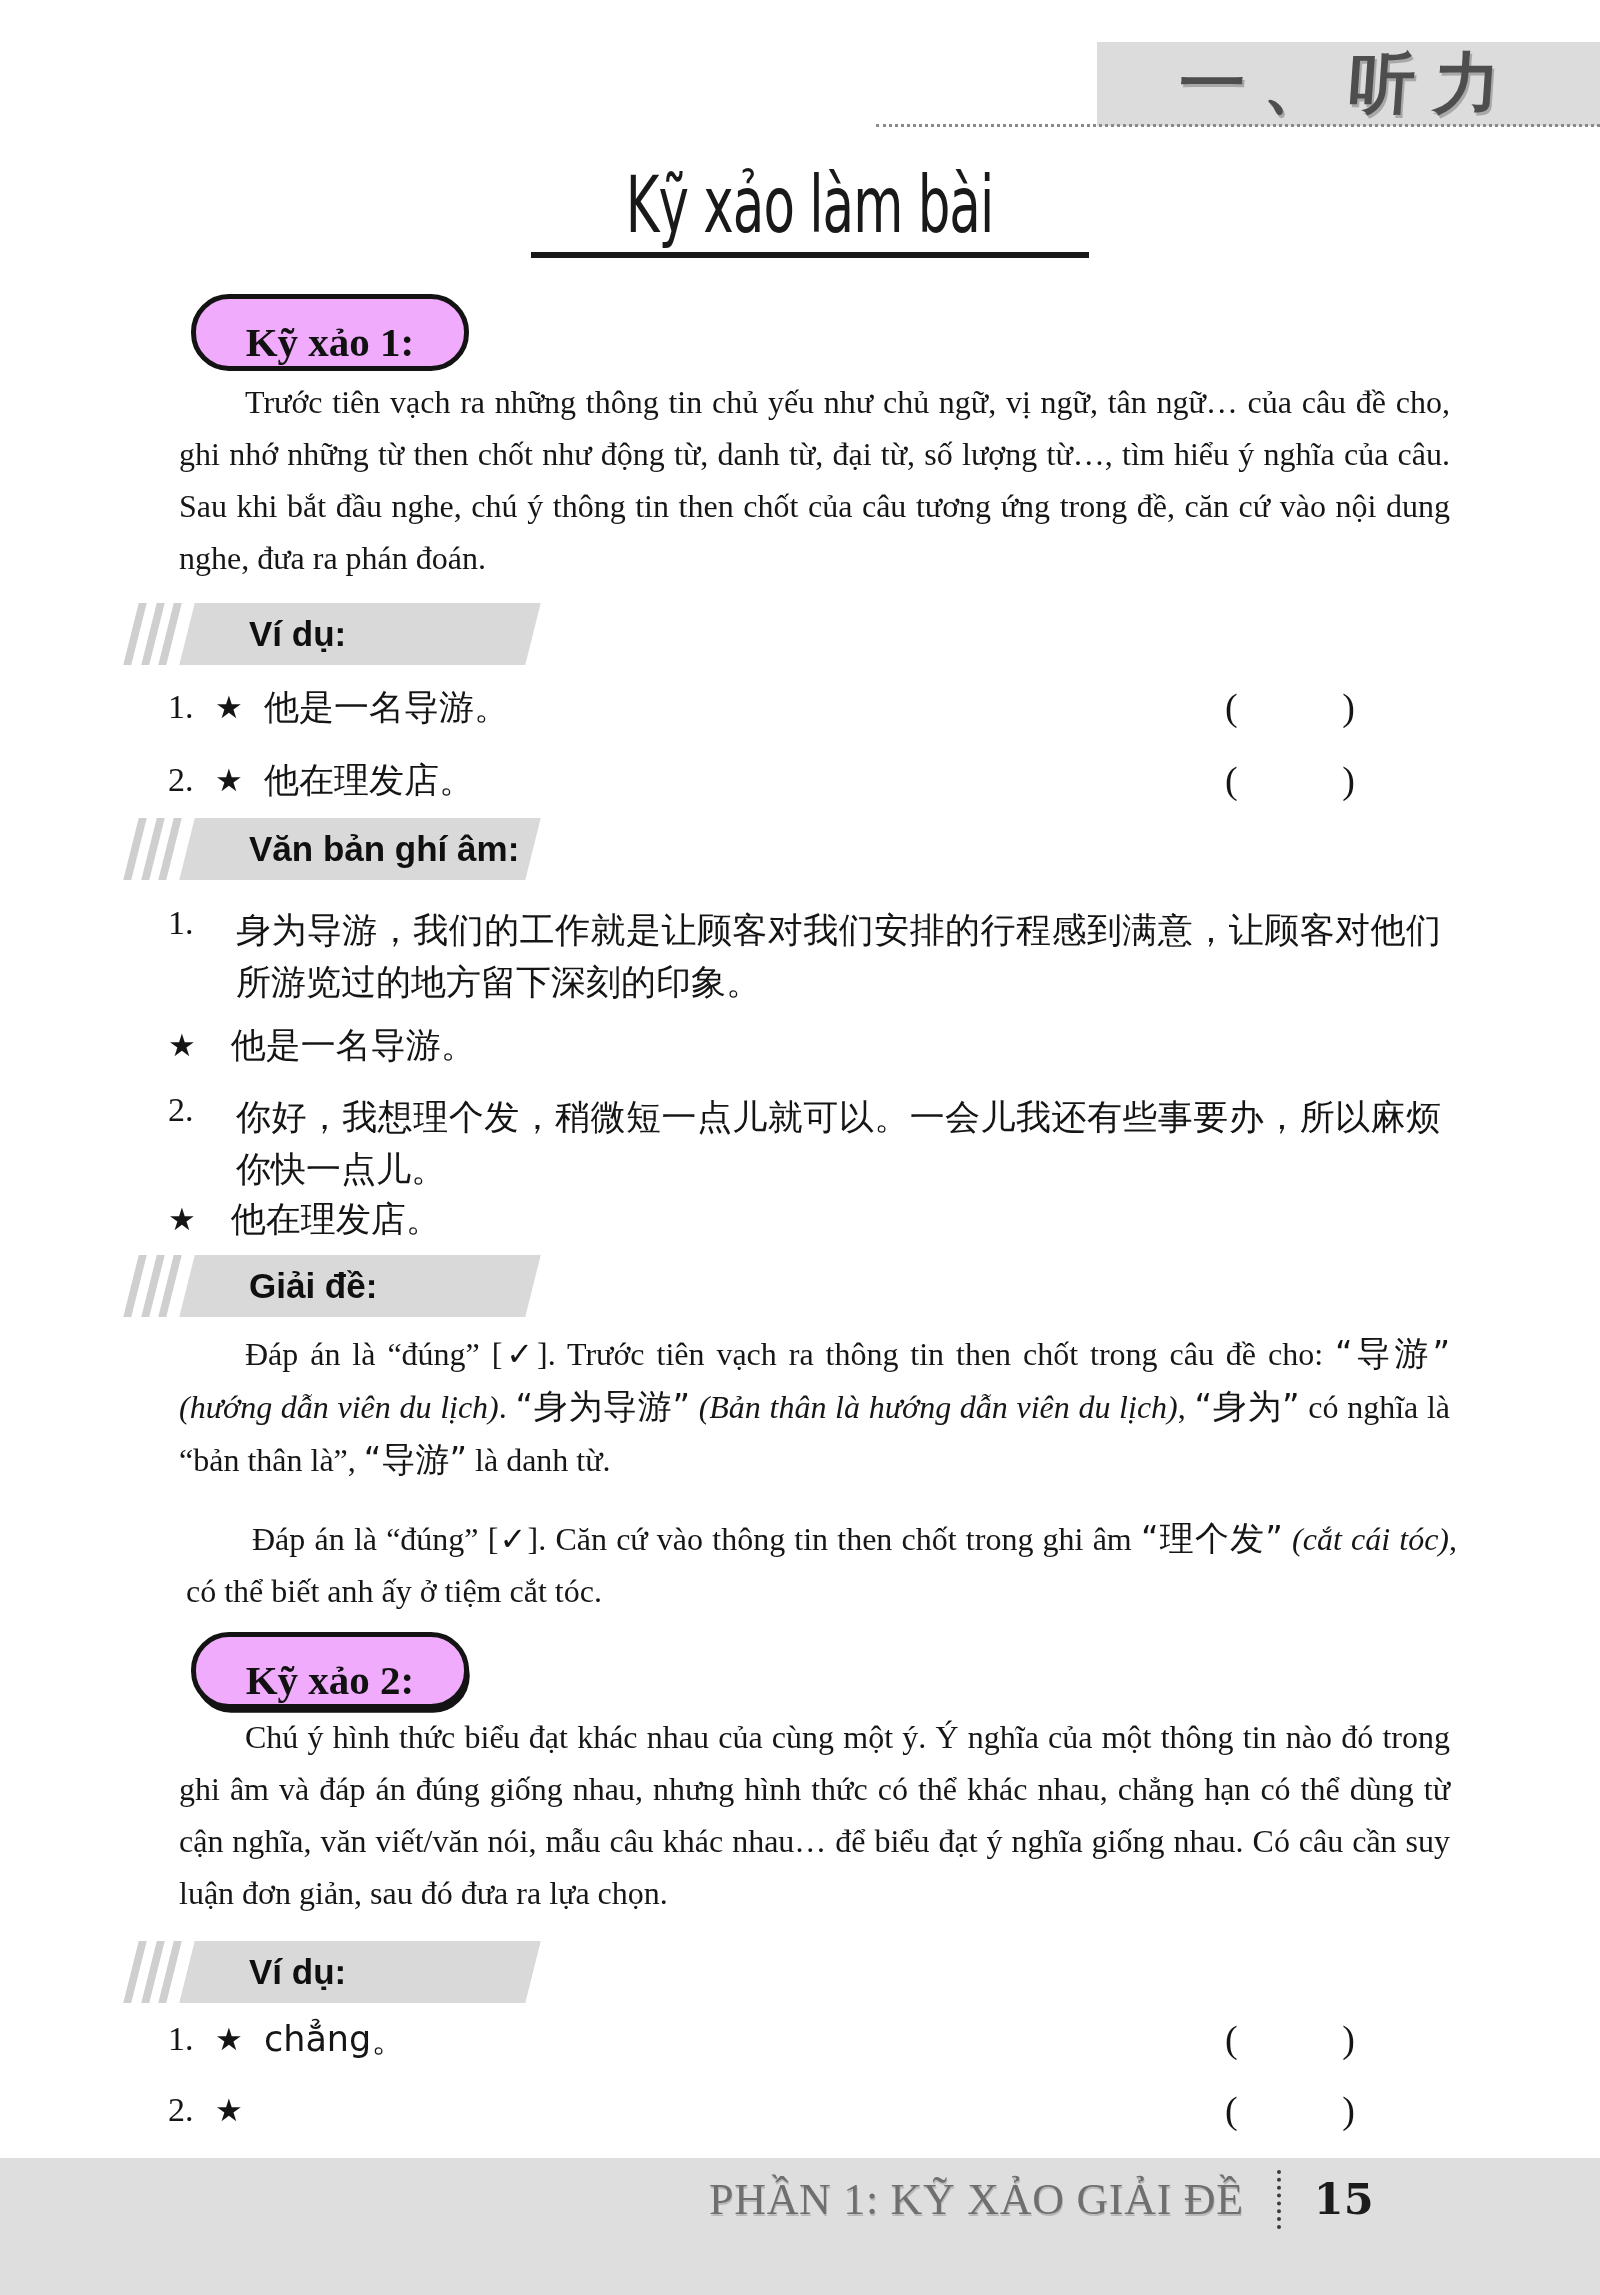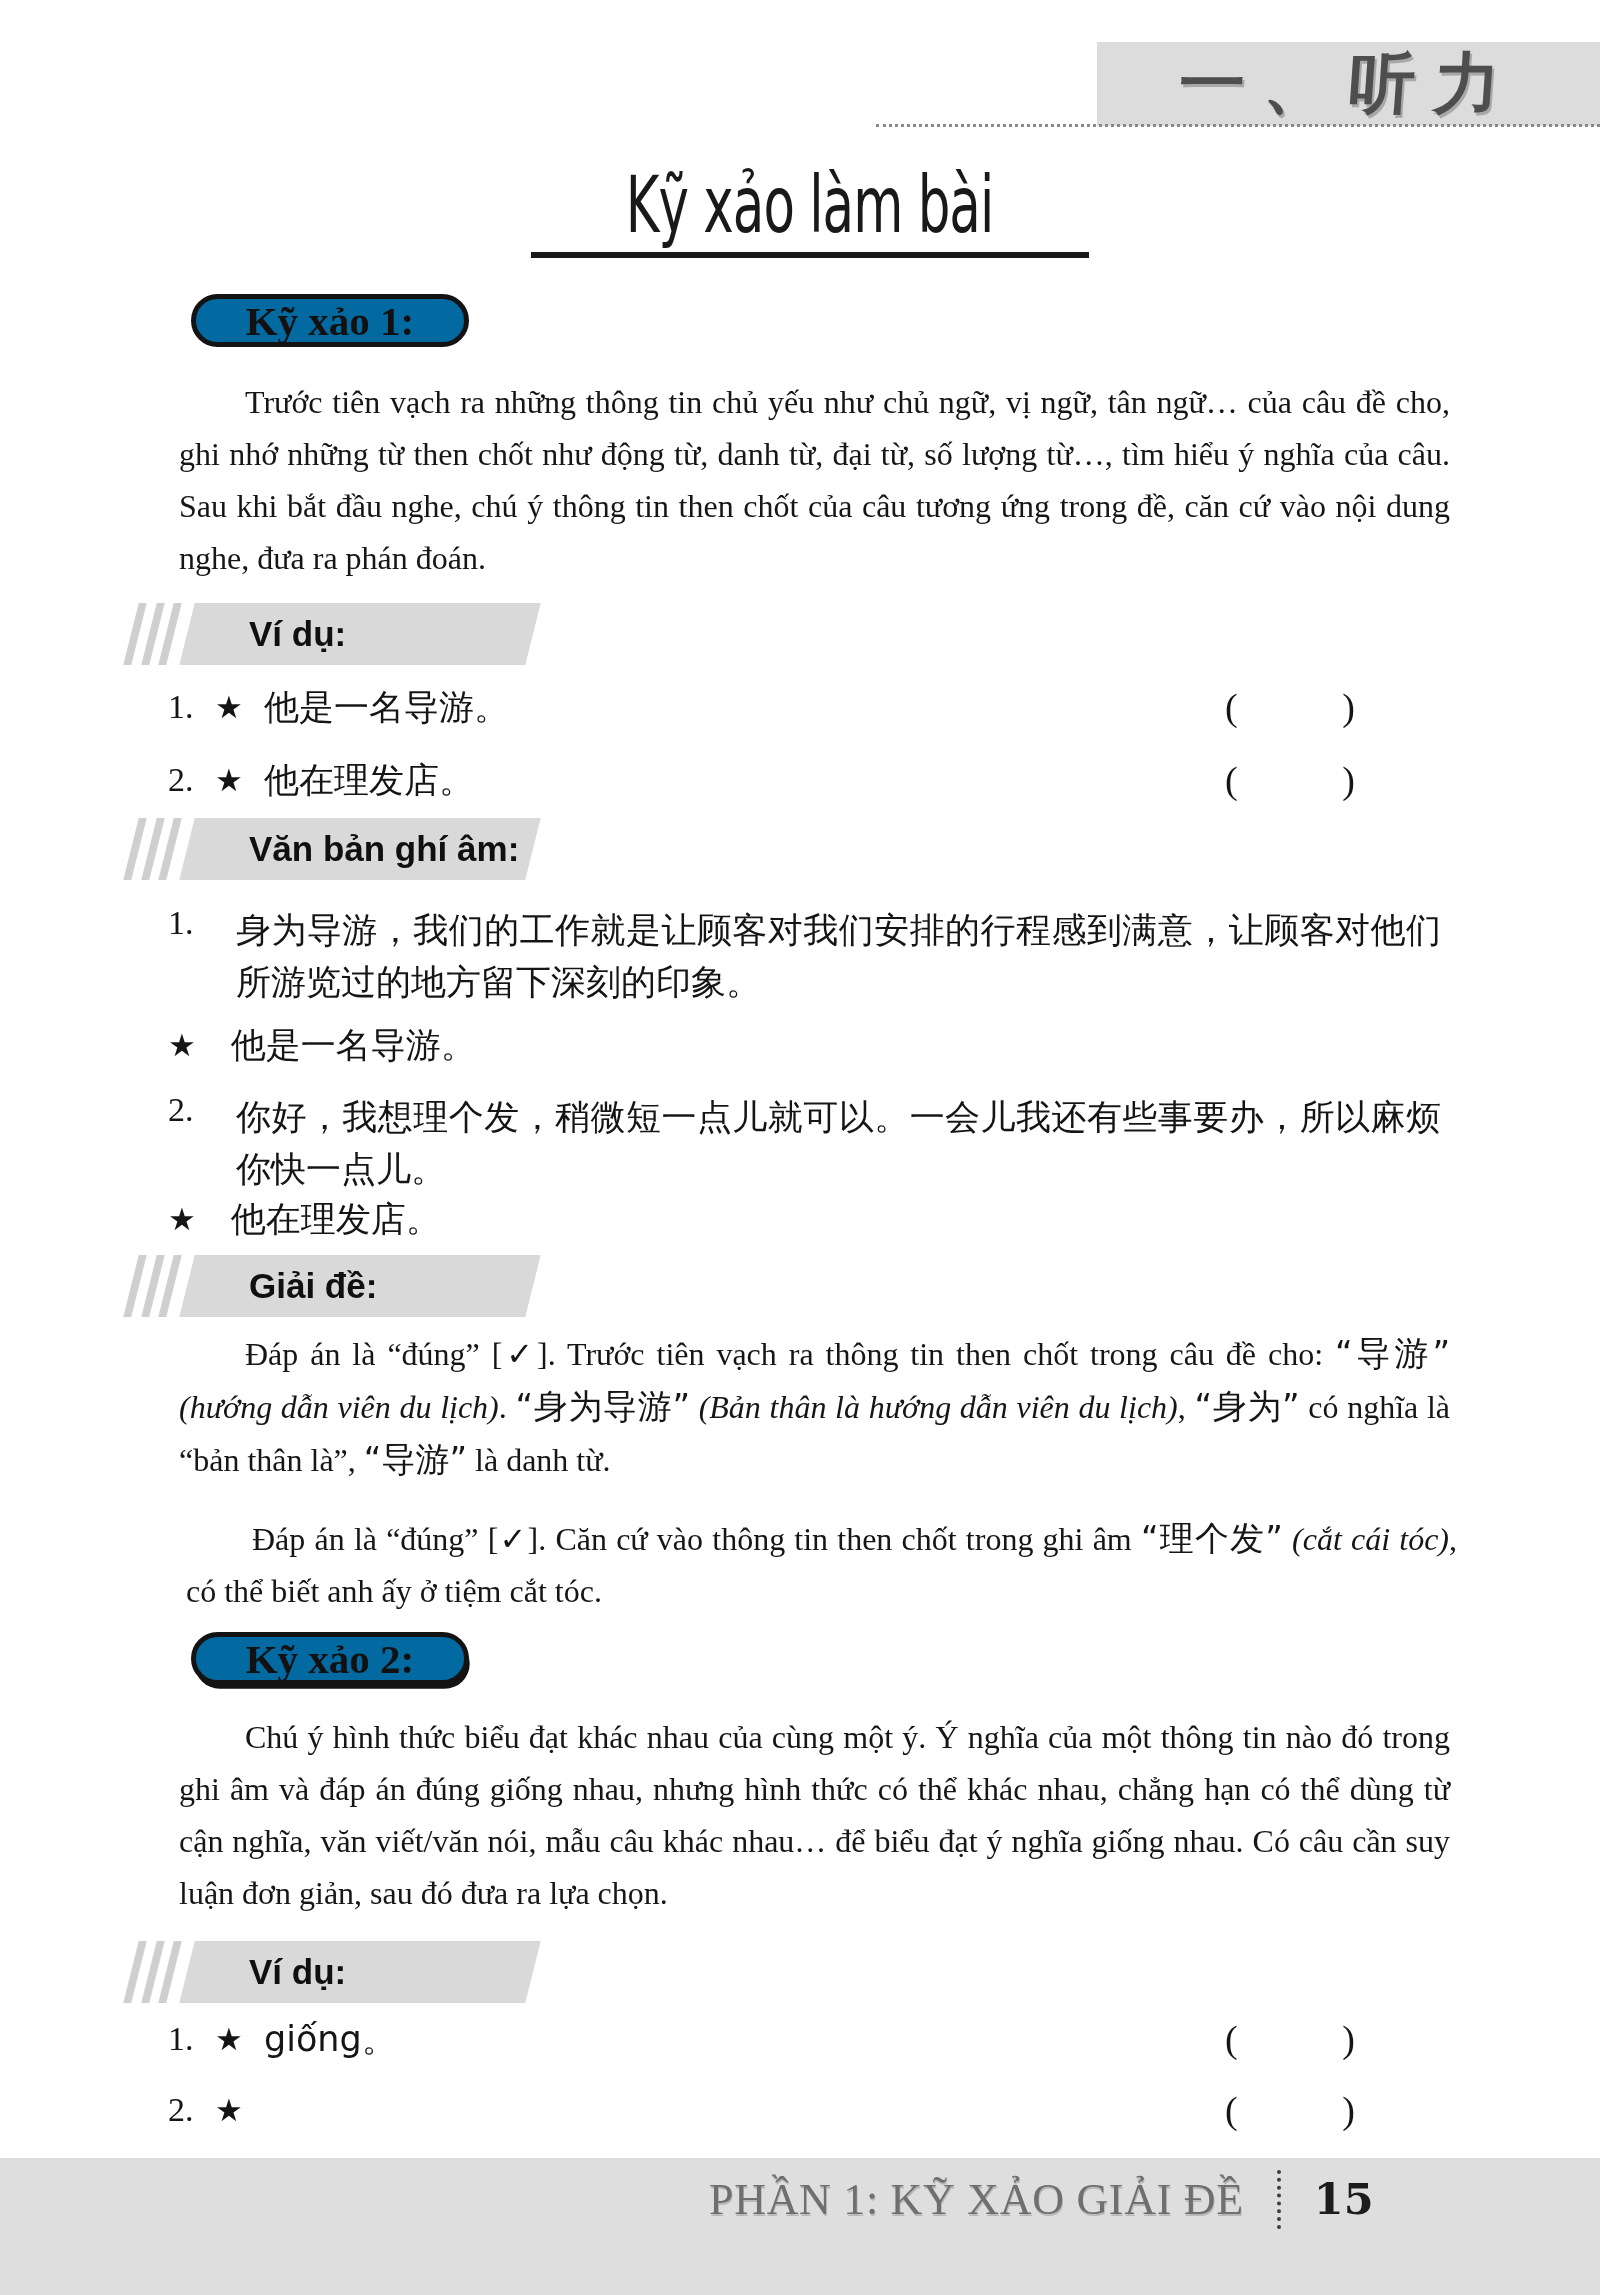--- a/index.html
+++ b/index.html
@@ -41,24 +41,24 @@
     transform:scaleX(0.66); transform-origin:center top;
     letter-spacing:-1.5px; white-space:nowrap;
   }
   .title-underline{
     position:absolute; top:252px; left:531px; width:558px; height:5.9px;
     background:#191919;
   }
 
   
   .pill{
-    position:absolute; left:191px; width:278px; height:53px;
+    position:absolute; left:191px; width:278px; height:77px;
     border:5.2px solid #131313; border-radius:38px;
-    display:flex; align-items:center; justify-content:center;
-    background:#0369a1; box-sizing:border-box;
+    display:flex; align-items:flex-end; justify-content:center;
+    background:#f0abfc; box-sizing:border-box;
   }
   .pill-2{ box-shadow:2.2px 5.2px 0 -1.5px #131313; }
   .pill-label{
     font-family:"Liberation Serif", serif;
     font-weight:700; font-size:41px; color:#111;
     white-space:nowrap;
   }
 
   
   .para{
@@ -237,21 +237,21 @@
         <i></i>
       </div>
     <div class="banner-shape">
       <span class="banner-label">Ví dụ:</span>
     </div>
   </div>
 
   <div class="ex-row" style="top:2013px">
     <span class="ex-num">1.</span>
     <span class="ex-star">★</span>
-    <span class="ex-text">giống。</span>
+    <span class="ex-text">chẳng。</span>
     <span class="ex-parens">
       <span>(</span>
       <span>)</span>
     </span>
   </div>
   <div class="ex-row" style="top:2084px">
     <span class="ex-num">2.</span>
     <span class="ex-star">★</span>
     <span class="ex-parens">
       <span>(</span>

